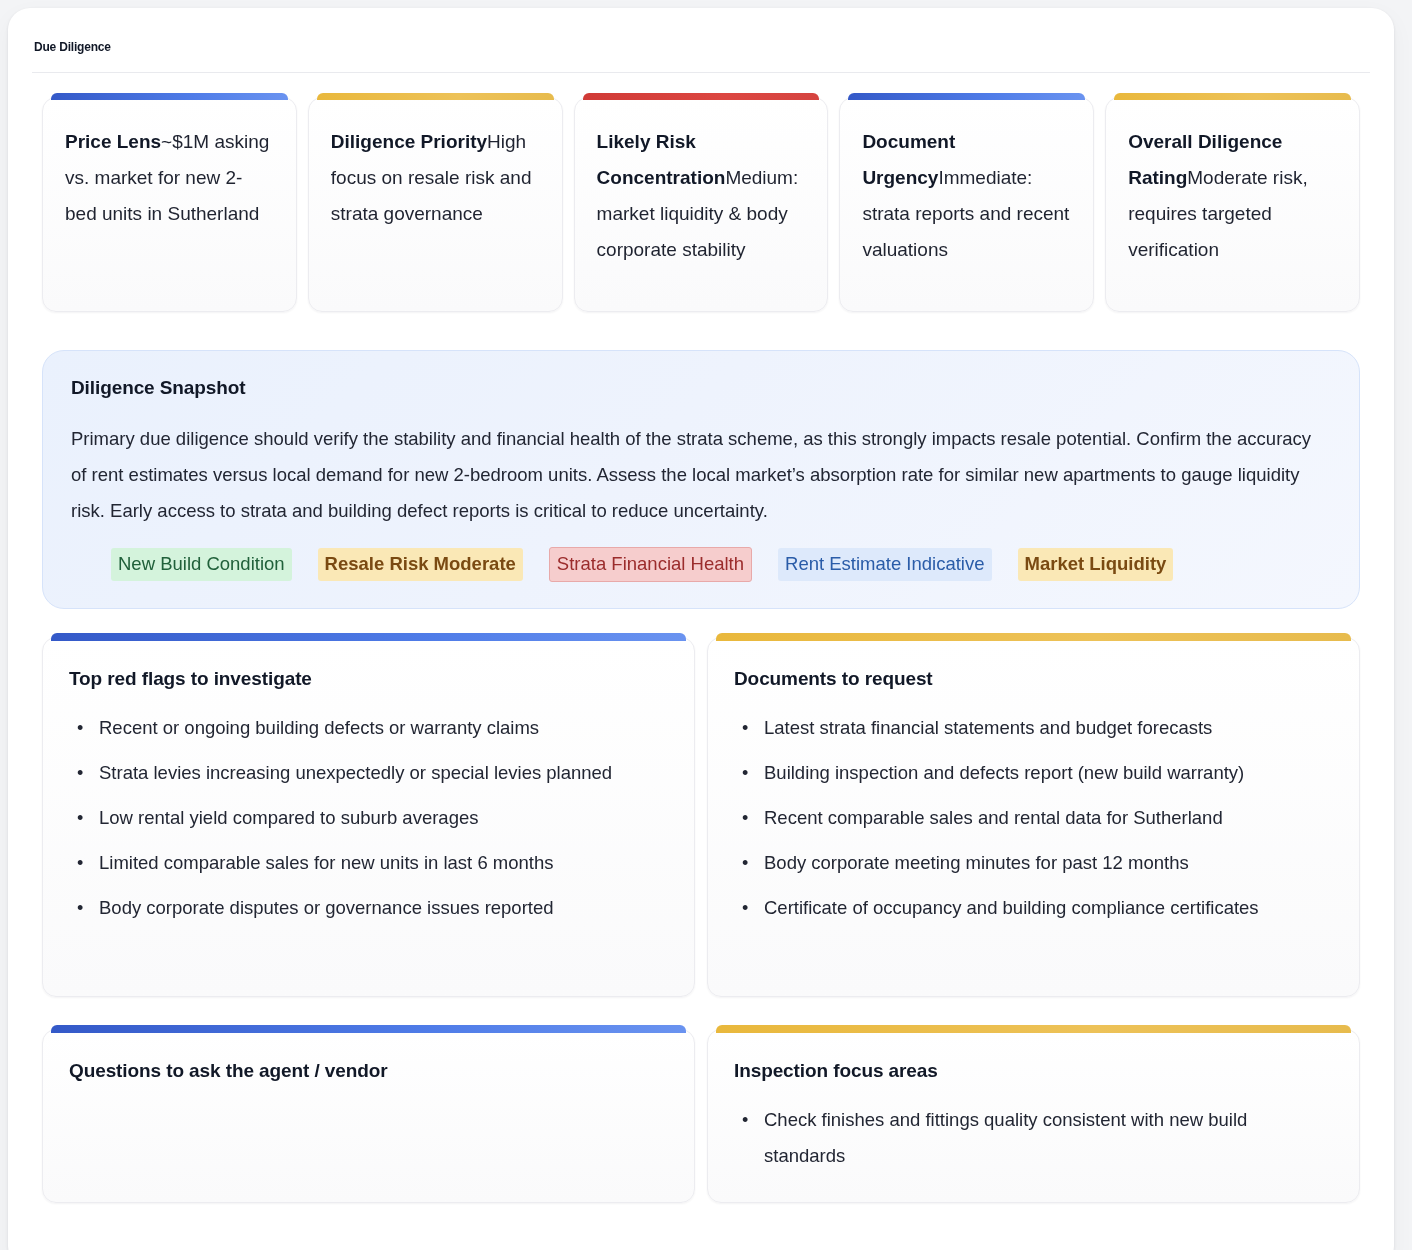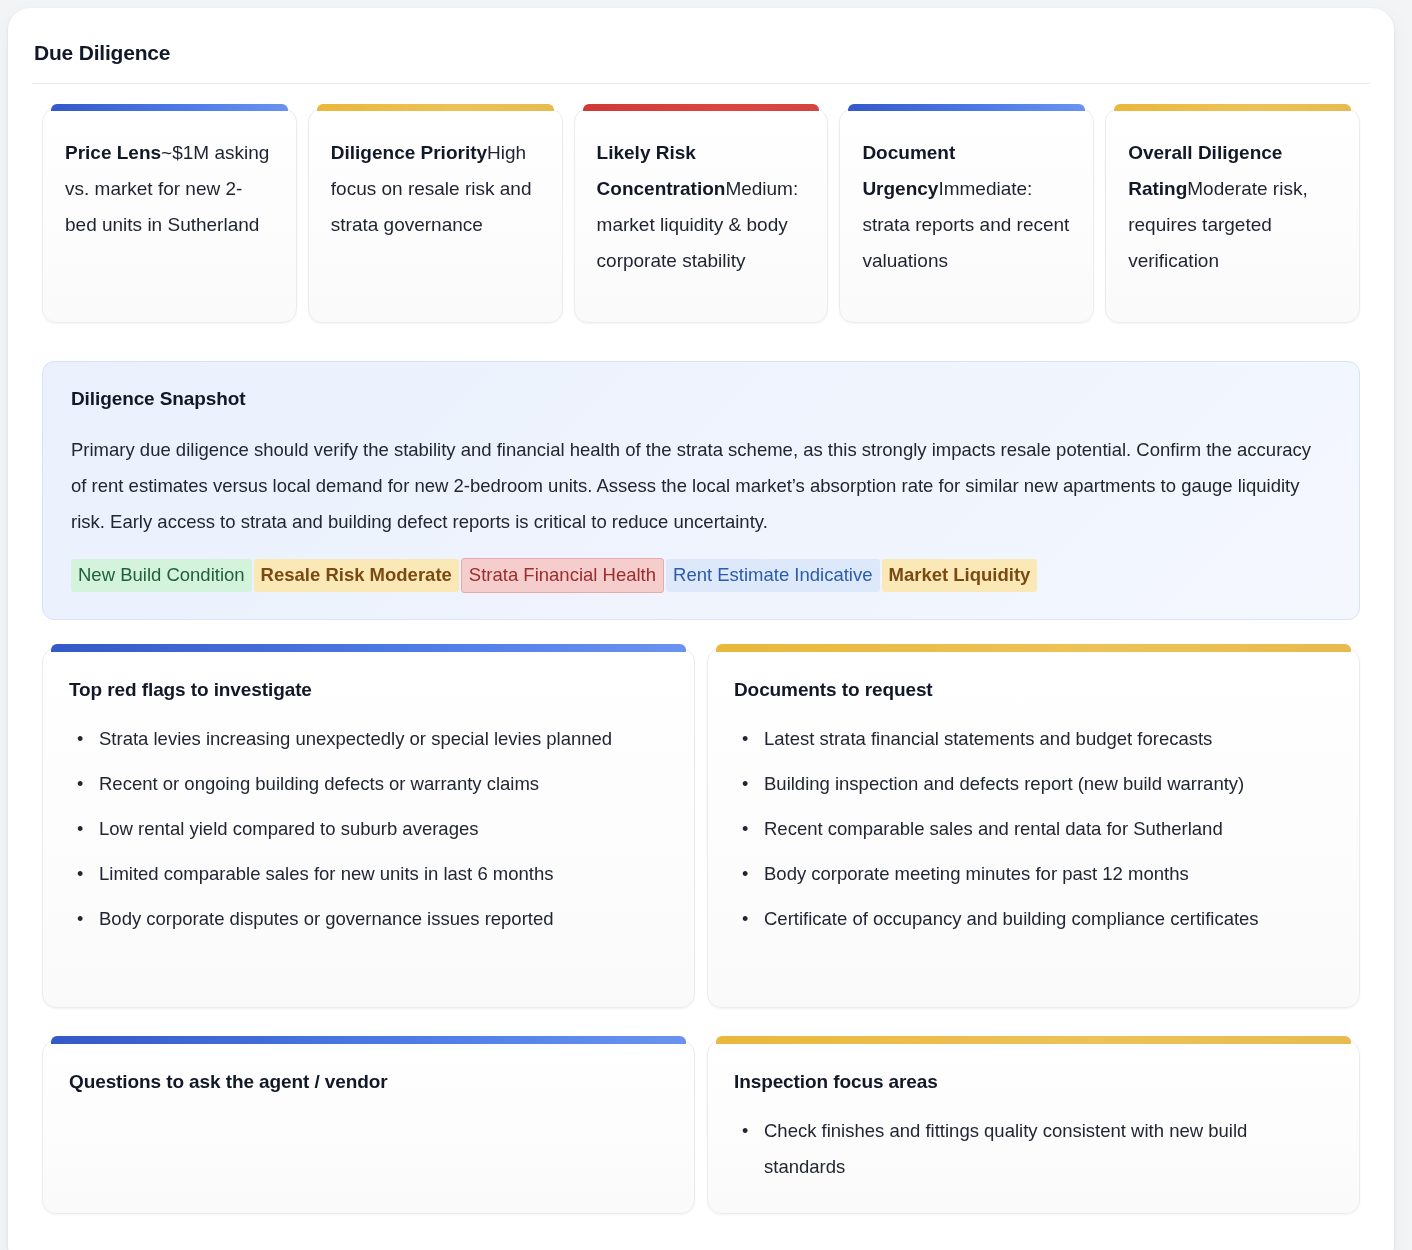--- a/index.html
+++ b/index.html
@@ -28,21 +28,21 @@
     box-shadow: 0 1px 3px rgba(16,24,40,0.10), 0 8px 24px rgba(16,24,40,0.04);
     padding: 0 24px;
   }
 
   
   .header {
     padding: 32px 2px 18px 2px;
     border-bottom: 1px solid #e9eaee;
   }
   .header-title {
-    font-size: 21px;
+    font-size: 12px;
     font-weight: bold;
     color: #111827;
     letter-spacing: -0.2px;
     line-height: 1.2;
   }
 
   
   .stat-row {
     display: flex;
     gap: 11px;
@@ -77,41 +77,42 @@
     color: #1f2330;
     word-wrap: break-word;
   }
   .stat-text b { font-weight: bold; color: #111827; }
 
   
   .snapshot {
     margin: 38px 10px 0 10px;
     background: linear-gradient(135deg, #eaf1fd 0%, #eef3fd 45%, #f4f7fe 100%);
     border: 1px solid #d6e3fa;
-    border-radius: 12px;
+    border-radius: 22px;
     padding: 26px 28px 26px 28px;
   }
   .snapshot-title {
     font-size: 19px;
     font-weight: bold;
     color: #111827;
     margin-bottom: 22px;
     letter-spacing: -0.1px;
   }
   .snapshot-body {
     font-size: 18.5px;
     line-height: 36px;
     color: #222633;
     margin-bottom: 18px;
   }
   .chips {
     display: flex;
     flex-wrap: wrap;
-    gap: 2px;
+    gap: 26px;
     align-items: center;
+    margin-left: 40px;
   }
   .chip {
     font-size: 18.5px;
     line-height: 30px;
     padding: 1px 7px 2px 7px;
     border-radius: 3px;
     white-space: nowrap;
   }
   .chip.green  { background: #d4f3dc; color: #20603a; }
   .chip.amber  { background: #fae8b6; color: #7a4a12; font-weight: bold; }
@@ -224,22 +225,22 @@
       <span class="chip amber">Market Liquidity</span>
     </div>
   </div>
 
   <div class="panel-grid">
 
     <div class="panel tall">
       <div class="accent blue"></div>
       <div class="panel-title">Top red flags to investigate</div>
       <ul class="panel-list">
+        <li>Recent or ongoing building defects or warranty claims</li>
         <li>Strata levies increasing unexpectedly or special levies planned</li>
-        <li>Recent or ongoing building defects or warranty claims</li>
         <li>Low rental yield compared to suburb averages</li>
         <li>Limited comparable sales for new units in last 6 months</li>
         <li>Body corporate disputes or governance issues reported</li>
       </ul>
     </div>
 
     <div class="panel tall">
       <div class="accent yellow"></div>
       <div class="panel-title">Documents to request</div>
       <ul class="panel-list">

